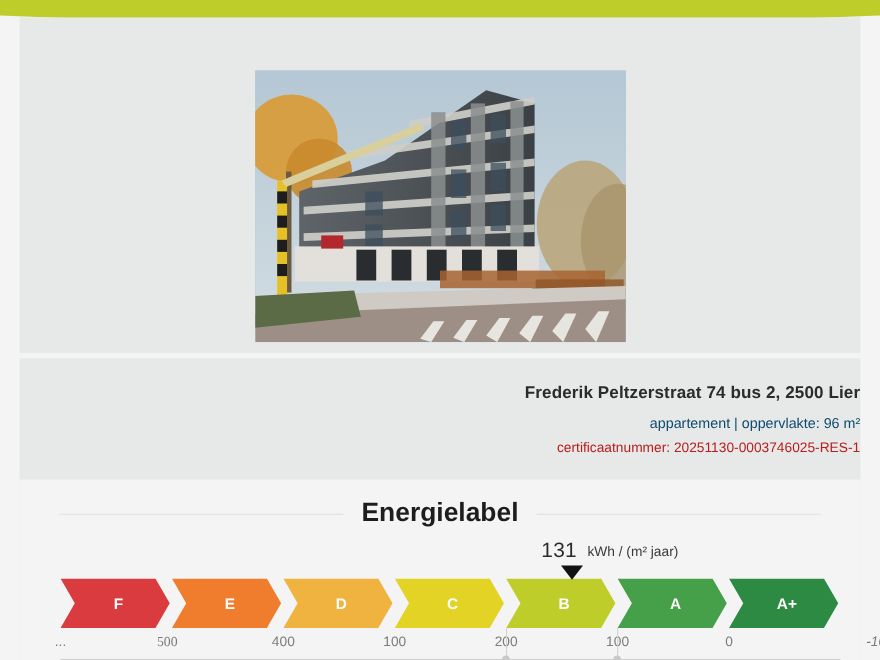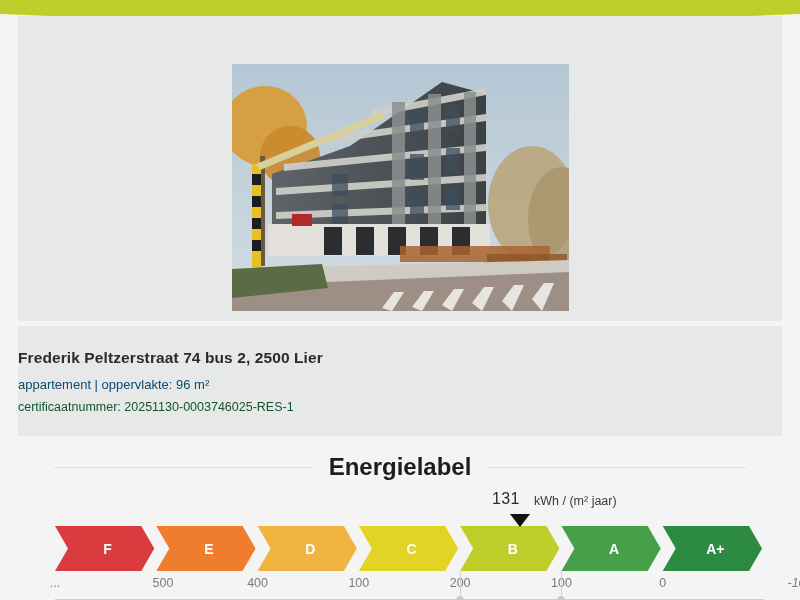--- a/index.html
+++ b/index.html
@@ -62,39 +62,39 @@
     background: #f4f4f4;
   }
 
   
   #info-panel {
     position: absolute;
     top: 310px; left: 0;
     width: 764px;
     height: 110px;
     background: #e7e9e8;
-    text-align: left;
+    text-align: right;
     padding-top: 23px;
     box-sizing: border-box;
   }
   #property-address {
     font-size: 15.5px;
     font-weight: bold;
     color: #2b2b2b;
     letter-spacing: .1px;
     margin: 0 0 10px 0;
   }
   #property-type-line {
     font-size: 13px;
     color: #0c4a6e;
     margin: 0 0 8px 0;
   }
   #property-certificate {
     font-size: 12.5px;
-    color: #14532d;
+    color: #b91c1c;
     margin: 0;
   }
 
   
   #energy-section {
     position: absolute;
     top: 420px; left: 0;
     width: 764px;
     height: 164px;
     background: #f4f4f4;
@@ -126,21 +126,21 @@
   #value-row {
     position: absolute;
     left: 0; top: 54px;
     width: 764px;
     height: 22px;
   }
   #energy-value {
     position: absolute;
     left: 474px;
     top: 0;
-    font-size: 16px;
+    font-size: 19px;
     color: #2b2b2b;
     letter-spacing: .3px;
     text-align: center;
   }
   #energy-unit {
     position: absolute;
     left: 516px;
     top: 4px;
     font-size: 12.5px;
     color: #3a3a3a;
@@ -348,21 +348,21 @@
           <path d="M506.42857142857144,0 L592.7142857142858,0 L605.7142857142858,22.5 L592.7142857142858,45 L506.42857142857144,45 L519.4285714285714,22.5 Z" fill="#46a04a"></path>
           <text x="559.0714285714286" y="27.5" text-anchor="middle" fill="#ffffff" font-family="&quot;Liberation Sans&quot;, sans-serif" font-size="14" font-weight="bold">A</text>
           <path d="M607.7142857142858,0 L694.0000000000001,0 L707.0000000000001,22.5 L694.0000000000001,45 L607.7142857142858,45 L620.7142857142858,22.5 Z" fill="#2d8a43"></path>
           <text x="660.3571428571429" y="27.5" text-anchor="middle" fill="#ffffff" font-family="&quot;Liberation Sans&quot;, sans-serif" font-size="14" font-weight="bold">A+</text>
         </svg>
     </div>
 
     <div id="scale-row">
       <div id="axis-line"></div>
     <div class="scale-tick-label" style="left: 0px;">...</div>
-        <div class="scale-tick-label" style="left: 108px;">500</div>
+        <div class="scale-tick-label" style="left: 97px; font-family: Liberation Serif, serif;">500</div>
         <div class="scale-tick-label" style="left: 202.571px;">400</div>
         <div class="scale-tick-label" style="left: 303.857px;">100</div>
         <div class="scale-tick-label" style="left: 405.143px;">200</div>
         <div class="axis-vline" style="left: 405.143px;"></div>
         <div class="axis-dot" style="left: 405.143px;"></div>
         <div class="scale-tick-label" style="left: 506.429px;">100</div>
         <div class="axis-vline" style="left: 506.429px;"></div>
         <div class="axis-dot" style="left: 506.429px;"></div>
         <div class="scale-tick-label" style="left: 607.714px;">0</div>
         <div class="scale-tick-label" style="left: 745px; font-style: italic;">-100</div>

